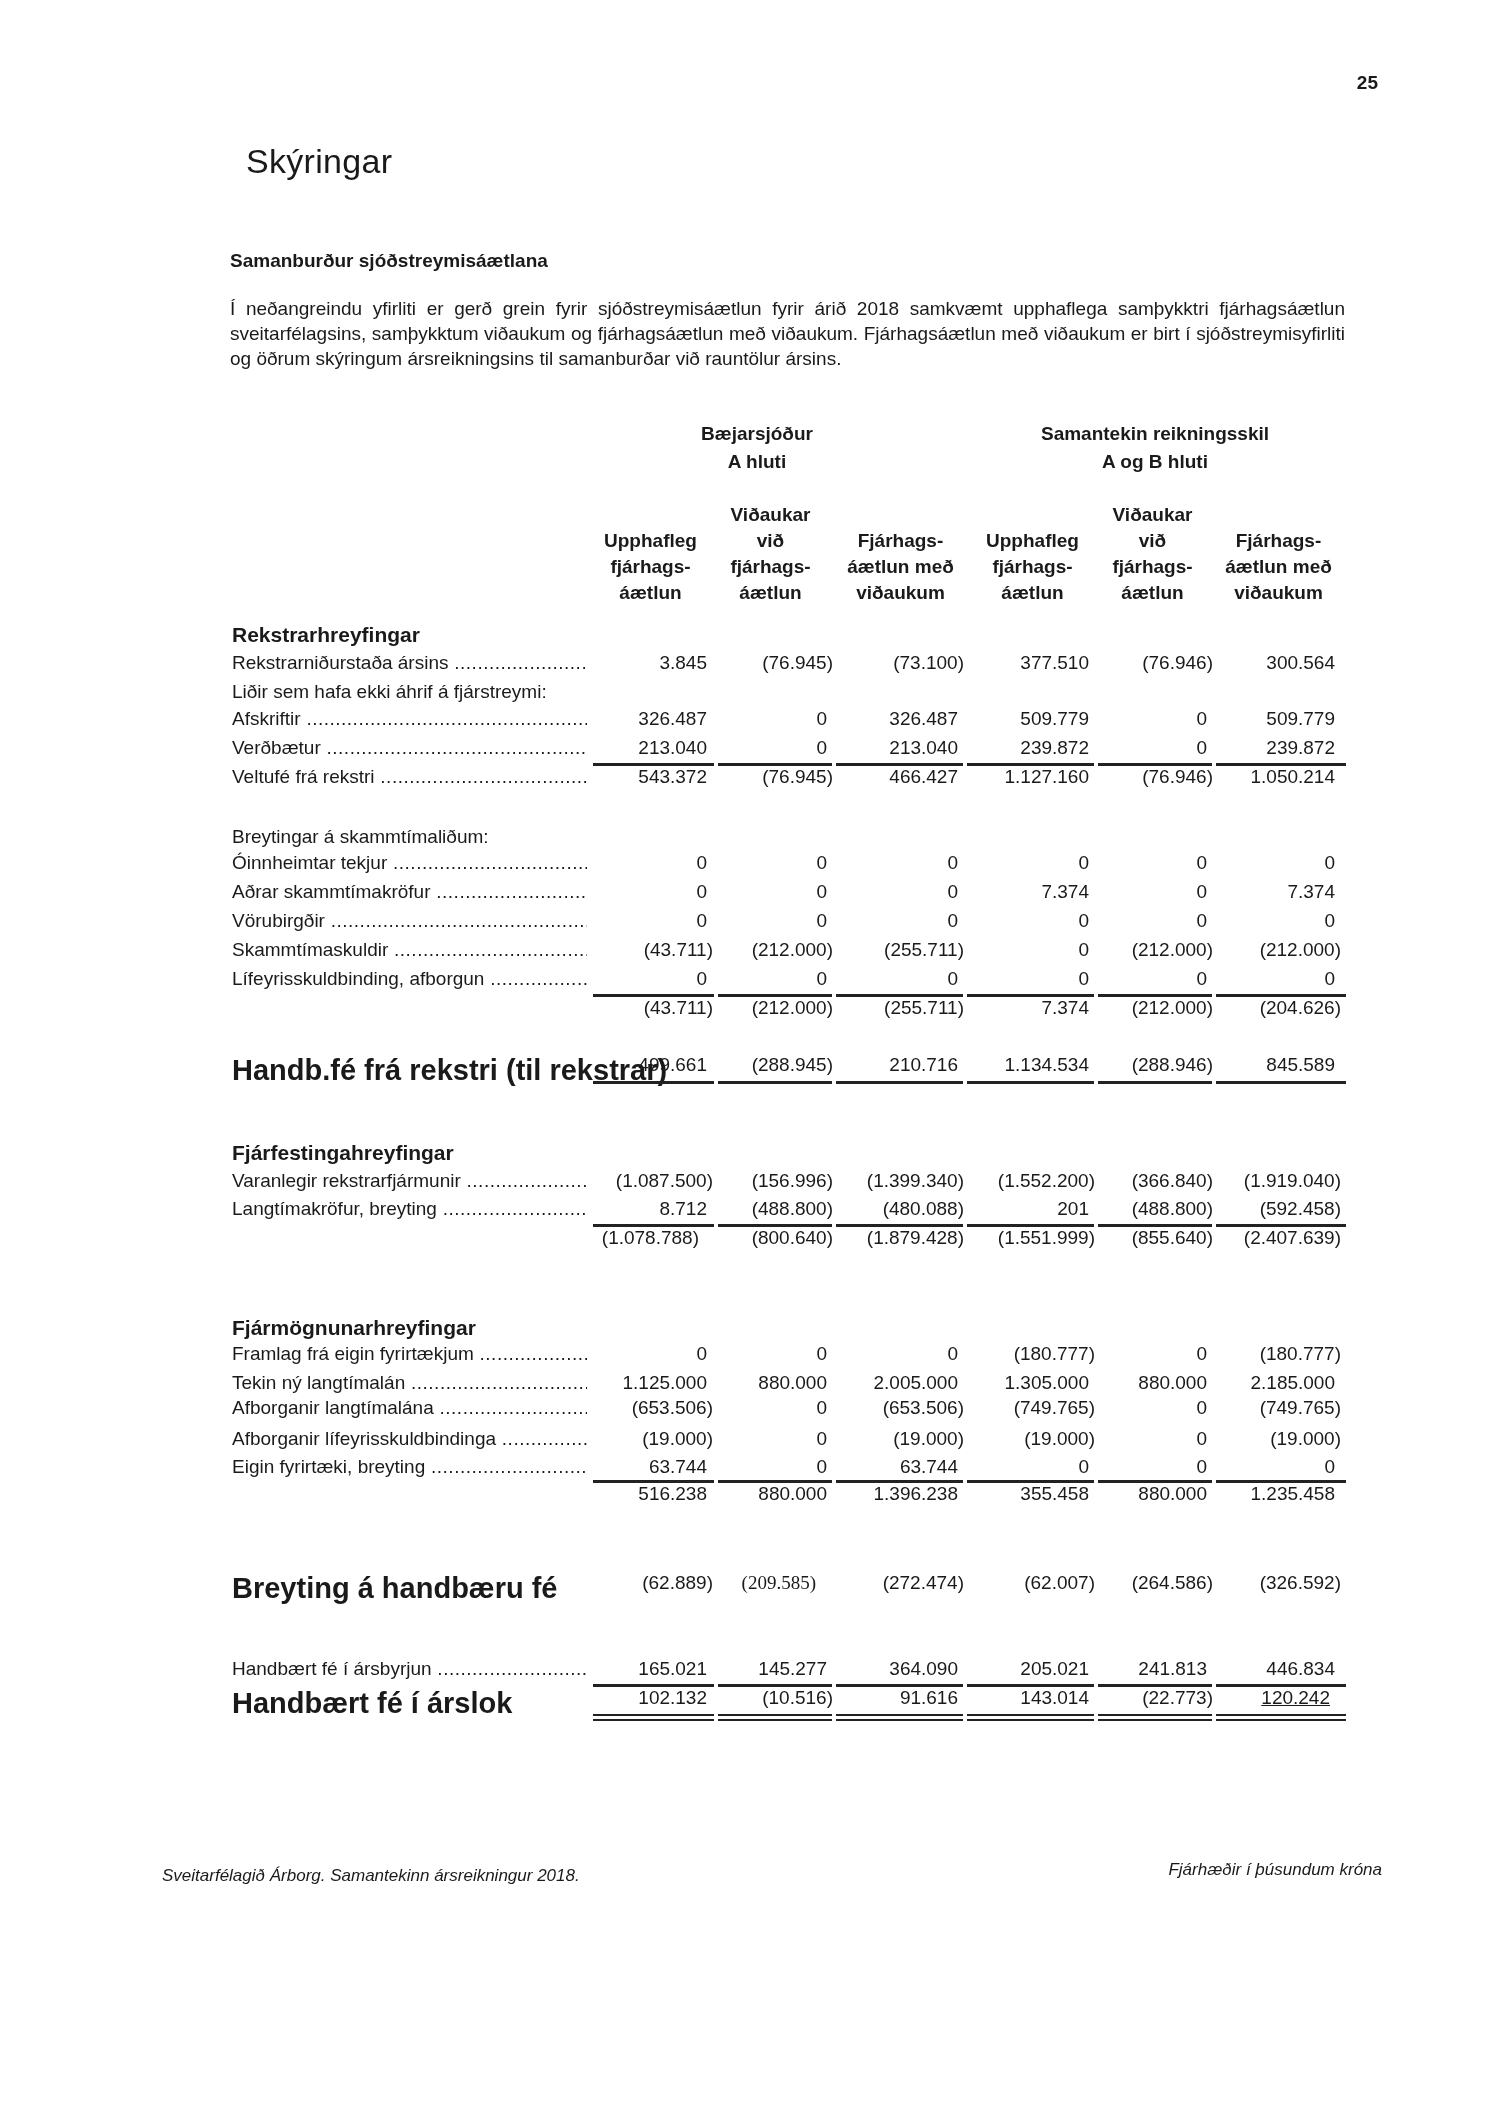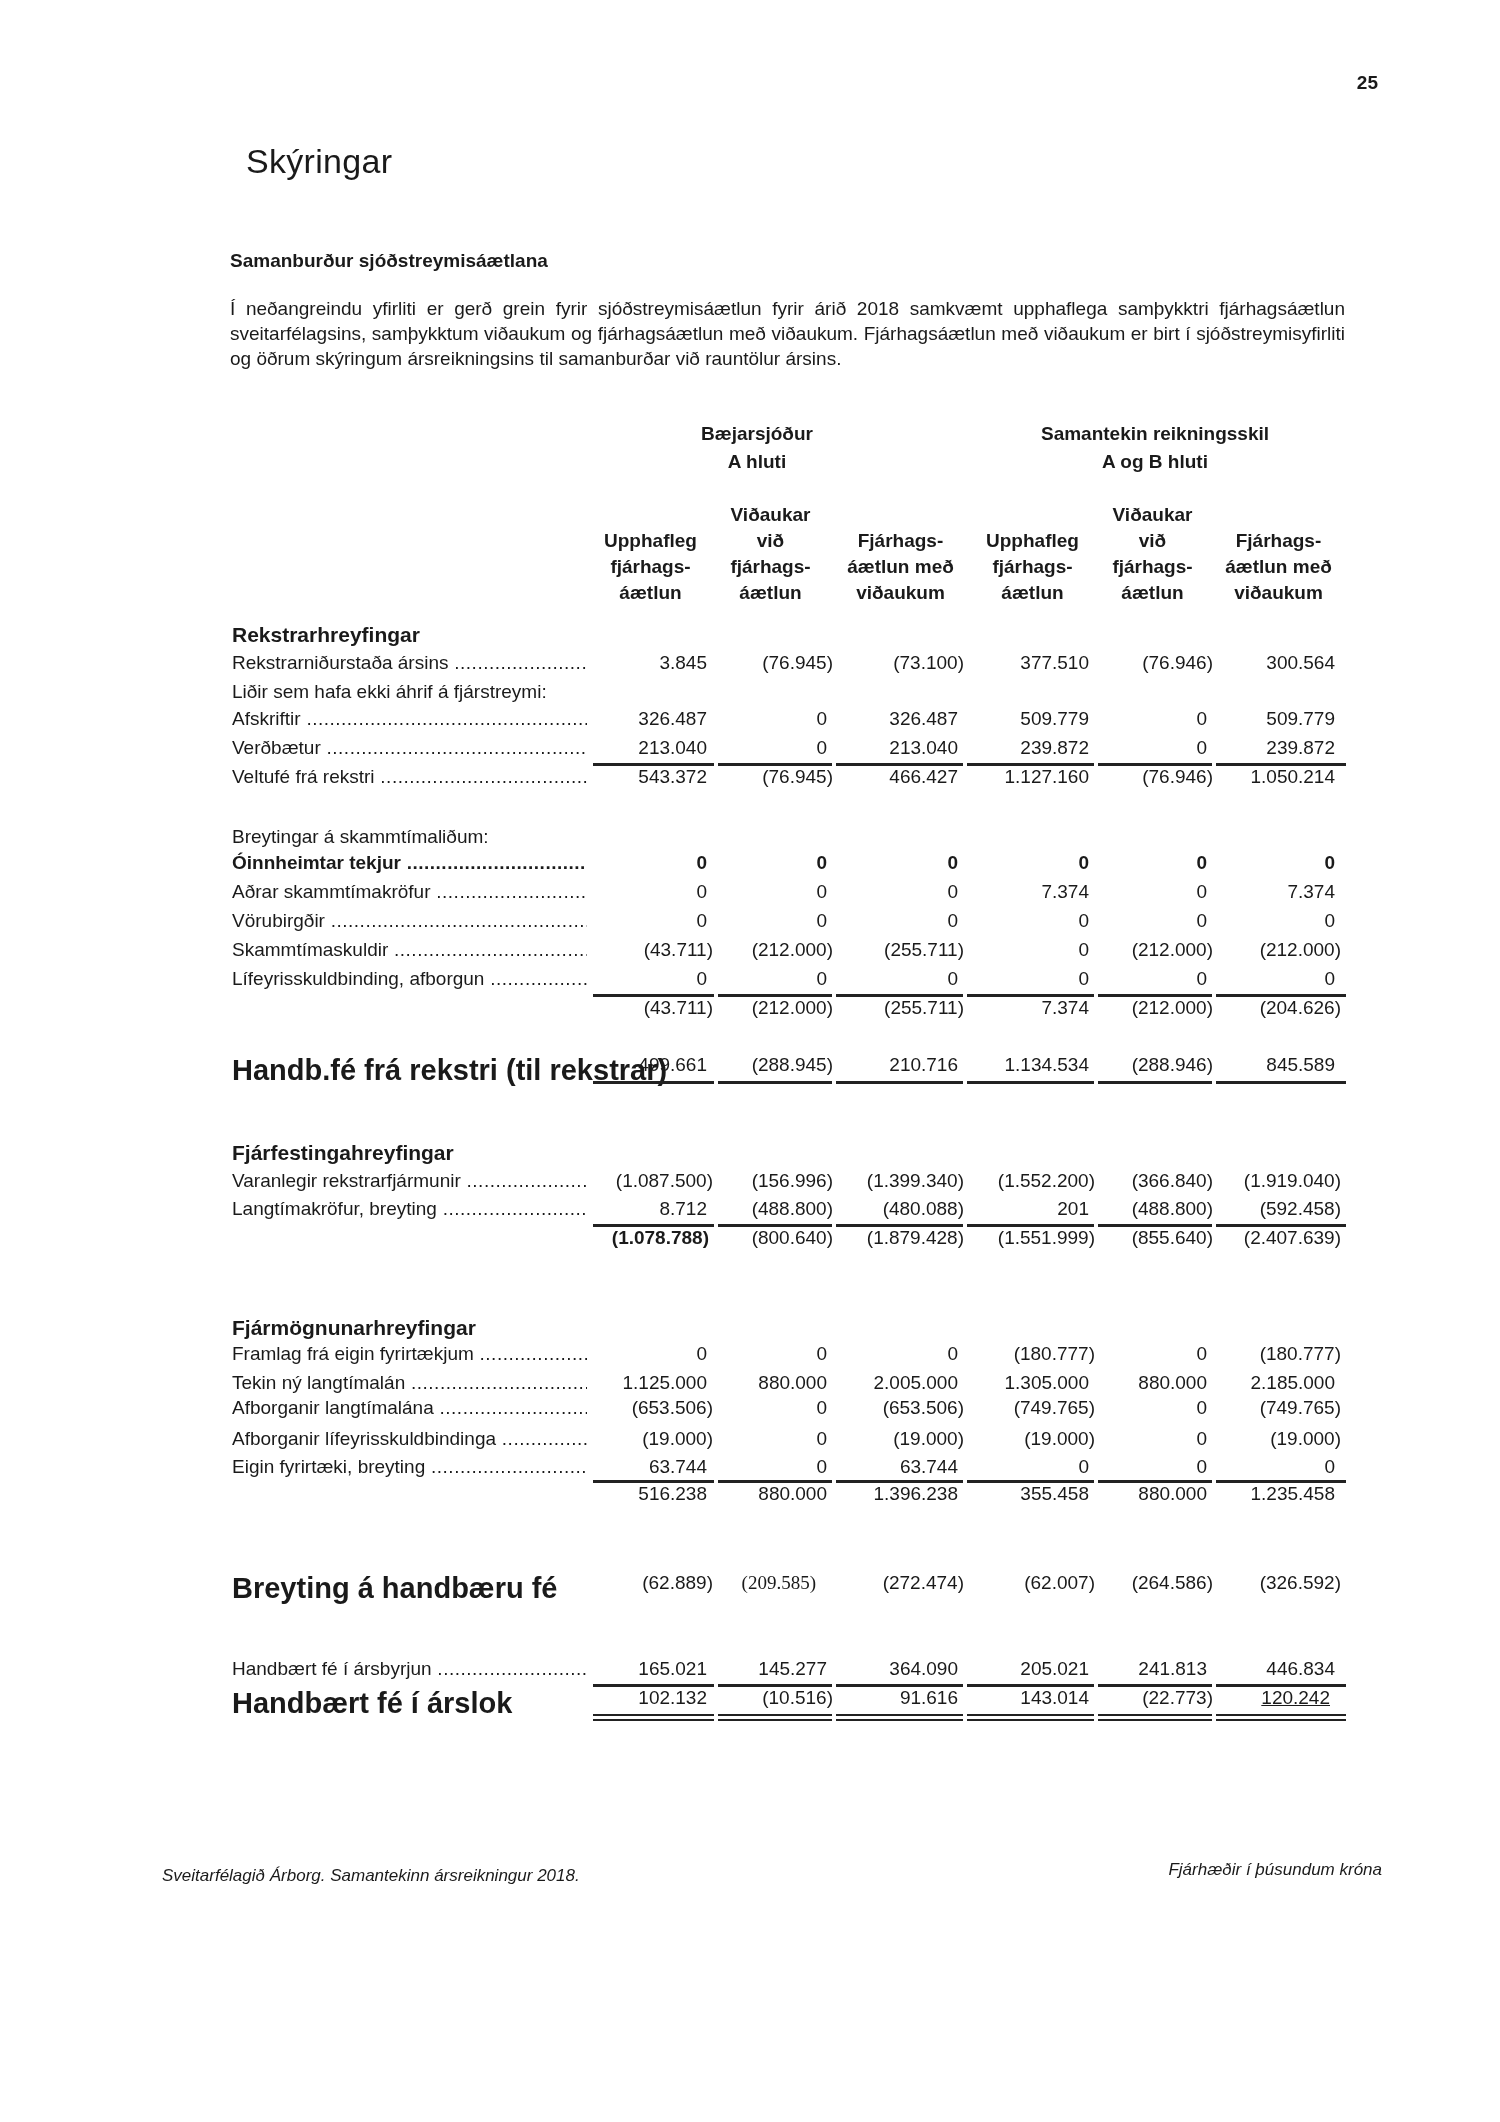--- a/index.html
+++ b/index.html
@@ -120,21 +120,21 @@
       <div class="val" style="left: 355px;">543.372</div>
       <div class="val" style="left: 481px;">(76.945)</div>
       <div class="val" style="left: 606px;">466.427</div>
       <div class="val" style="left: 737px;">1.127.160</div>
       <div class="val" style="left: 861px;">(76.946)</div>
       <div class="val" style="left: 983px;">1.050.214</div>
     </div>
     <div class="row" style="top: 826px;">
       <div class="label noleader">Breytingar á skammtímaliðum:</div>
     </div>
-    <div class="row" style="top: 852px; font-weight: bold;">
+    <div class="row" style="top: 852px;">
       <div class="label leader">Óinnheimtar tekjur</div>
       <div class="val" style="left: 355px;">0</div>
       <div class="val" style="left: 475px;">0</div>
       <div class="val" style="left: 606px;">0</div>
       <div class="val" style="left: 737px;">0</div>
       <div class="val" style="left: 855px;">0</div>
       <div class="val" style="left: 983px;">0</div>
     </div>
     <div class="row" style="top: 881px;">
       <div class="label leader">Aðrar skammtímakröfur</div>
@@ -206,21 +206,21 @@
       <div class="label leader">Langtímakröfur, breyting</div>
       <div class="val" style="left: 355px;">8.712</div>
       <div class="val" style="left: 481px;">(488.800)</div>
       <div class="val" style="left: 612px;">(480.088)</div>
       <div class="val" style="left: 737px;">201</div>
       <div class="val" style="left: 861px;">(488.800)</div>
       <div class="val" style="left: 989px;">(592.458)</div>
     </div>
     <div class="row" style="top: 1227px;">
       <div class="label noleader"></div>
-      <div class="val" style="left: 357px; font-weight: bold;">(1.078.788)</div>
+      <div class="val" style="left: 347px;">(1.078.788)</div>
       <div class="val" style="left: 481px;">(800.640)</div>
       <div class="val" style="left: 612px;">(1.879.428)</div>
       <div class="val" style="left: 743px;">(1.551.999)</div>
       <div class="val" style="left: 861px;">(855.640)</div>
       <div class="val" style="left: 989px;">(2.407.639)</div>
     </div>
     <div class="row" style="top: 1316px;">
       <div class="label noleader section">Fjármögnunarhreyfingar</div>
     </div>
     <div class="row" style="top: 1343px;">

